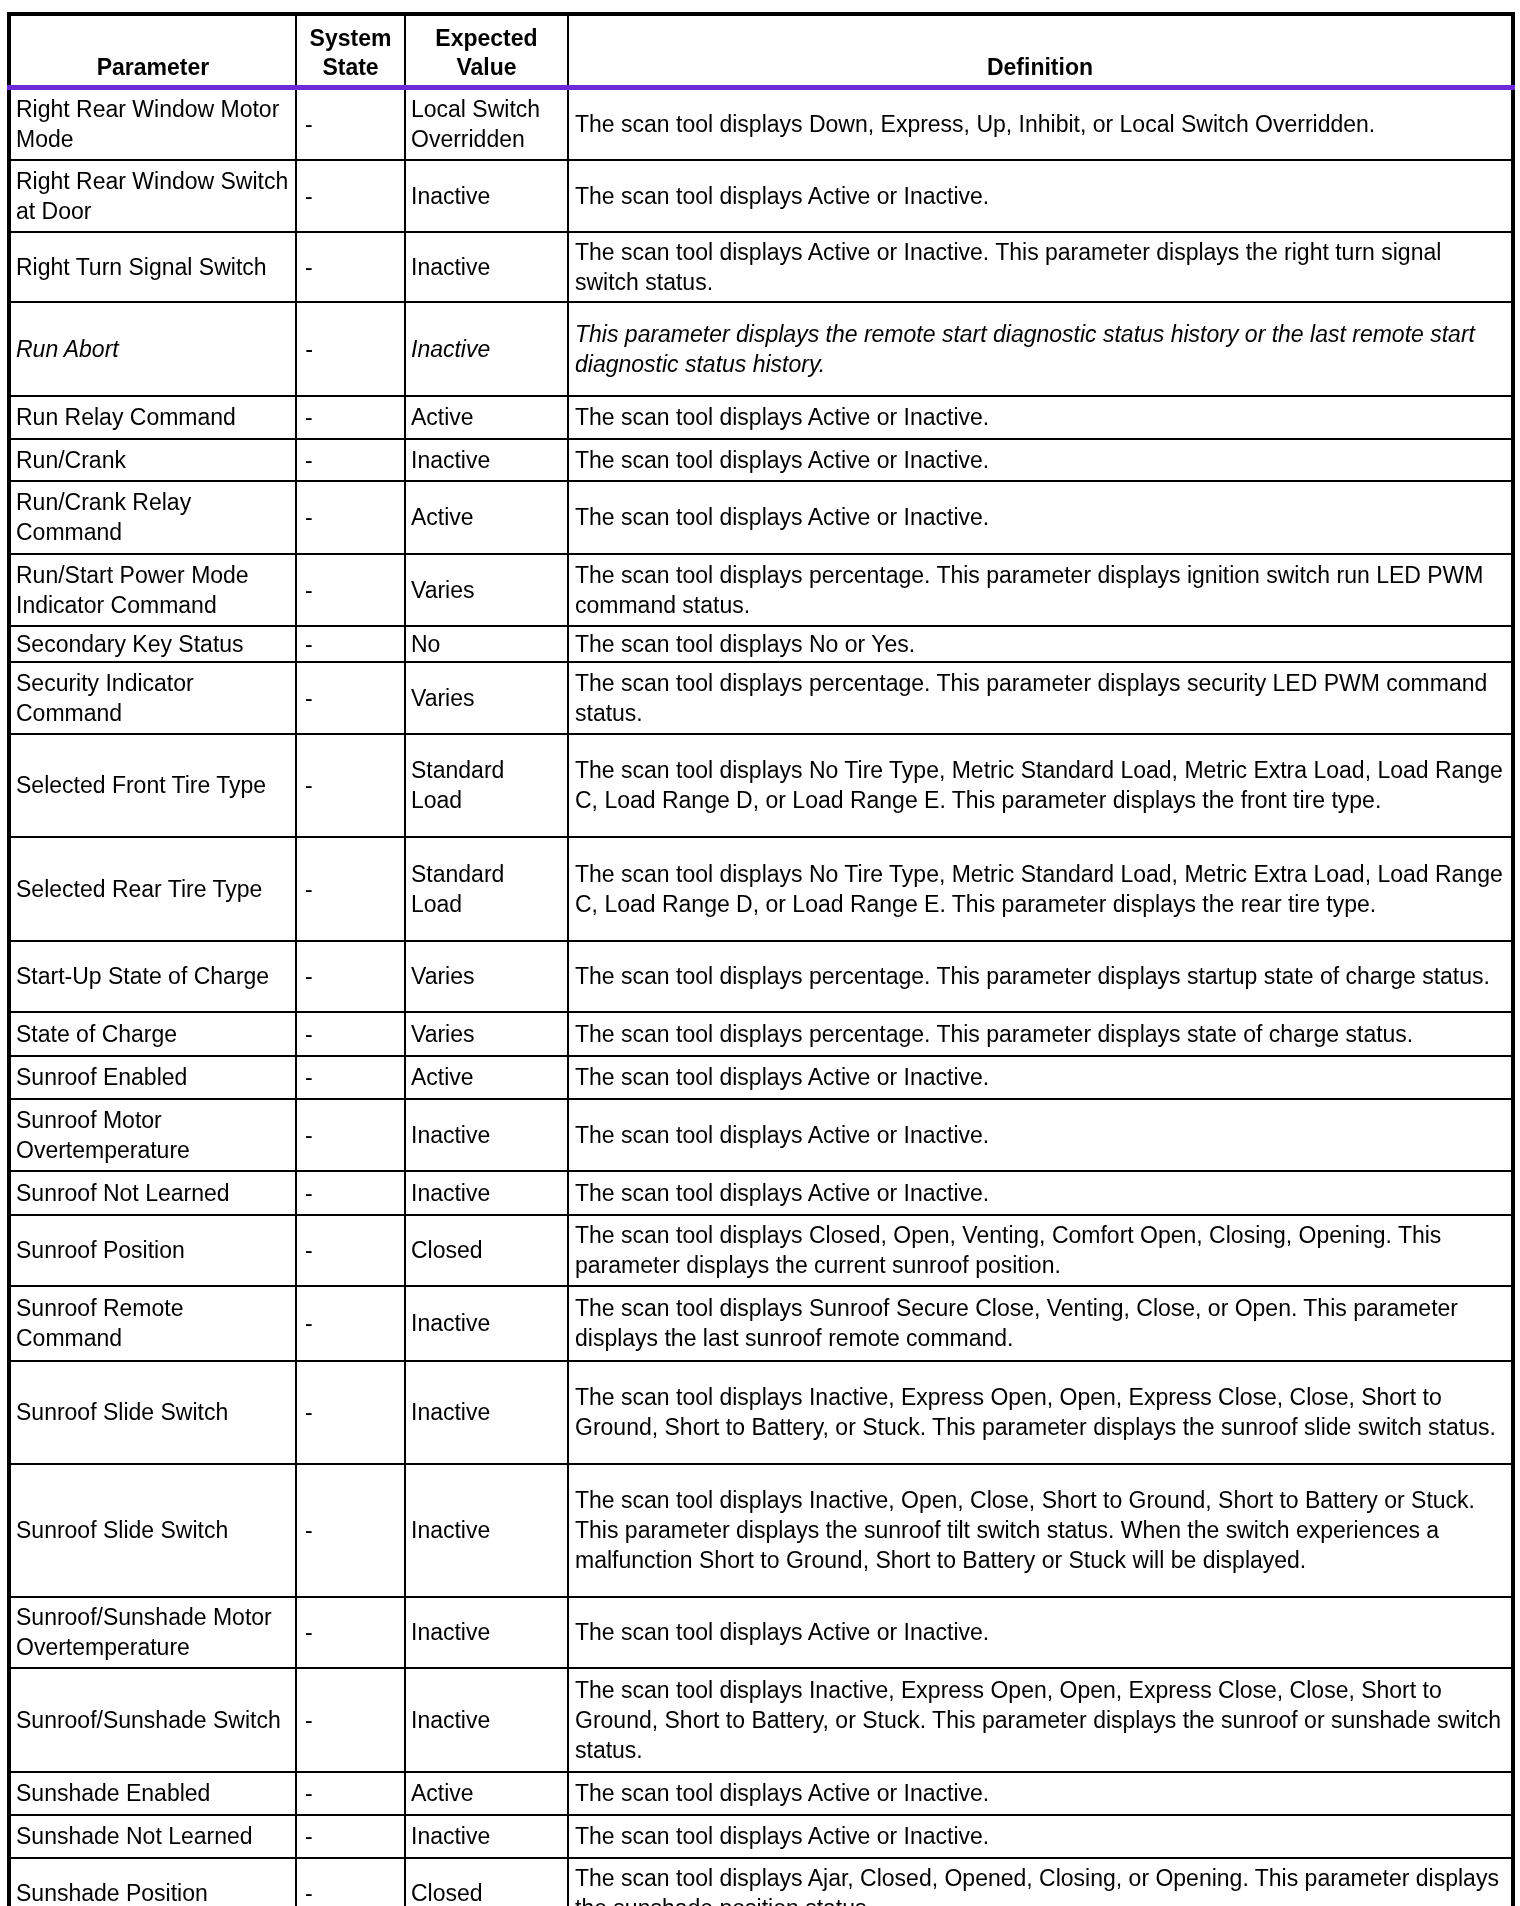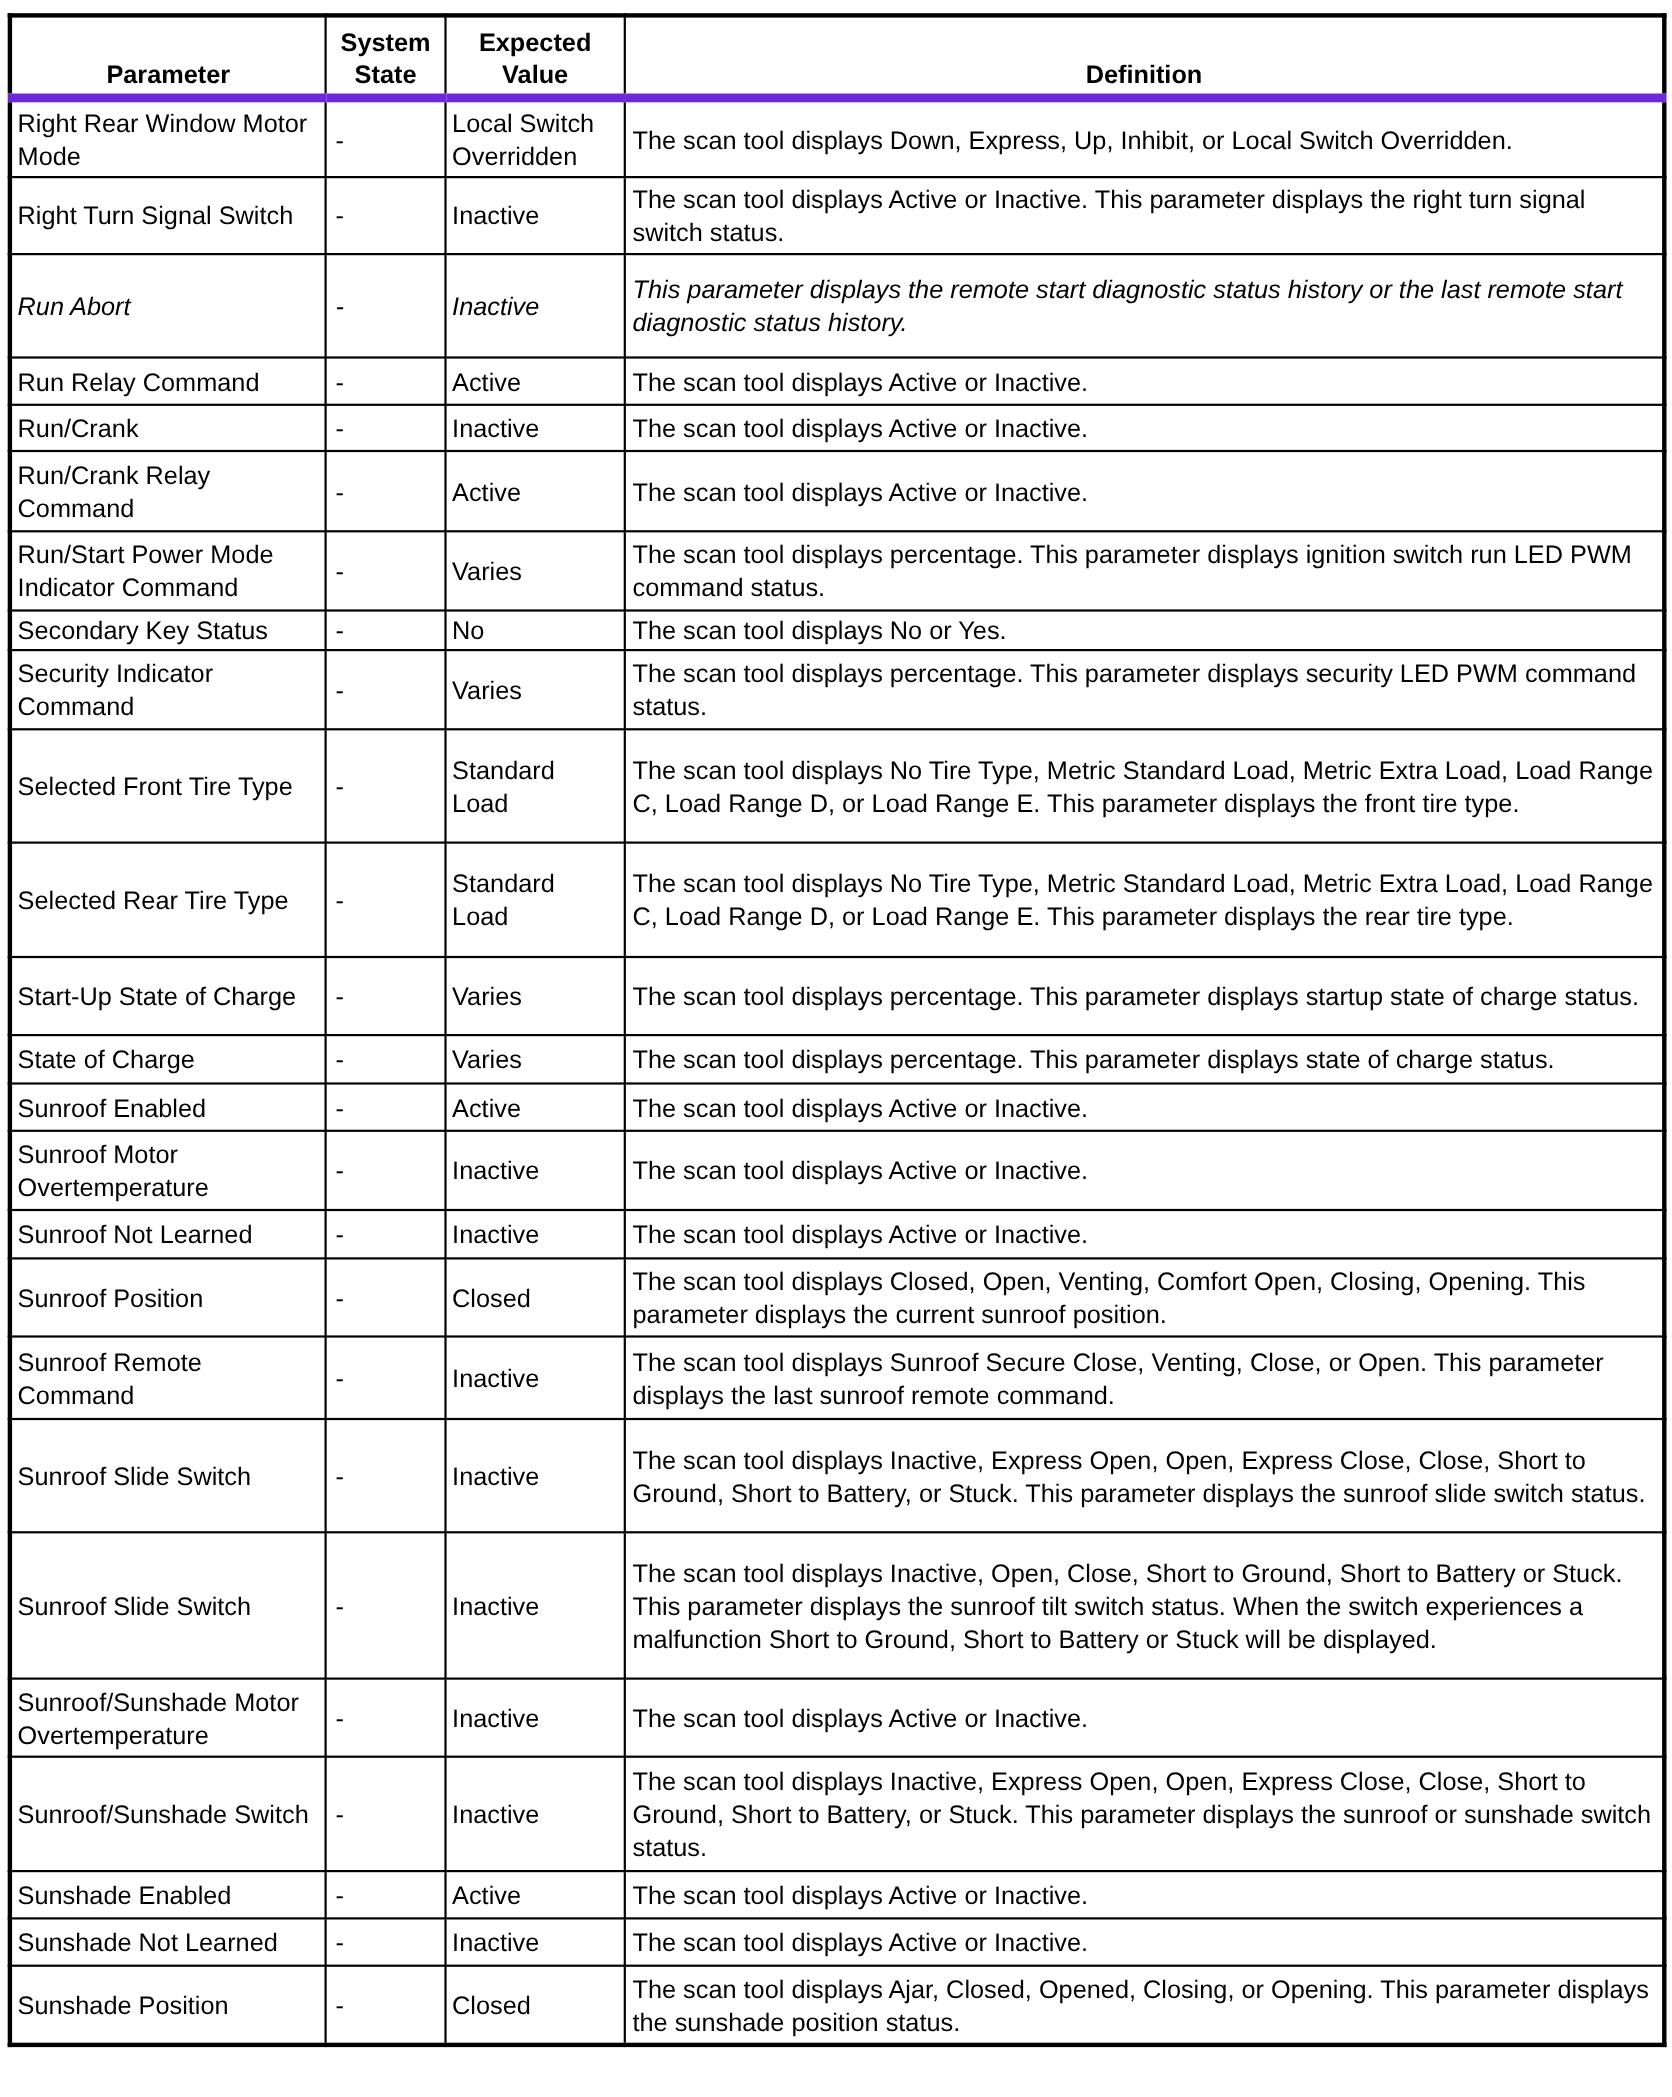--- a/index.html
+++ b/index.html
@@ -24,21 +24,21 @@
     text-align:left;
     word-wrap:break-word;
   }
   th {
     font-weight:bold;
     text-align:center;
     vertical-align:bottom;
     height:64px;
     line-height:29px;
     padding:2px 2px 3px 2px;
-    border-bottom:8px solid #6d28d9;
+    border-bottom:5px solid #6d28d9;
   }
   td.state { padding-left:8px; }
   td.def { padding-left:6px; padding-right:4px; }
 </style>
 </head>
 <body>
 
 <table class="params">
   <colgroup>
     <col class="c1">
@@ -54,20 +54,26 @@
       <th>Definition</th>
     </tr>
   </thead>
   <tbody id="rows">
       <tr style="height: 72px;">
         <td>Right Rear Window Motor Mode</td>
         <td class="state">-</td>
         <td>Local Switch Overridden</td>
         <td class="def">The scan tool displays Down, Express, Up, Inhibit, or Local Switch Overridden.</td>
       </tr>
+      <tr style="height: 72px;">
+        <td>Right Rear Window Switch at Door</td>
+        <td class="state">-</td>
+        <td>Inactive</td>
+        <td class="def">The scan tool displays Active or Inactive.</td>
+      </tr>
       <tr style="height: 70px;">
         <td>Right Turn Signal Switch</td>
         <td class="state">-</td>
         <td>Inactive</td>
         <td class="def">The scan tool displays Active or Inactive. This parameter displays the right turn signal switch status.</td>
       </tr>
       <tr style="height: 94px; font-style: italic;">
         <td>Run Abort</td>
         <td class="state">-</td>
         <td>Inactive</td>

